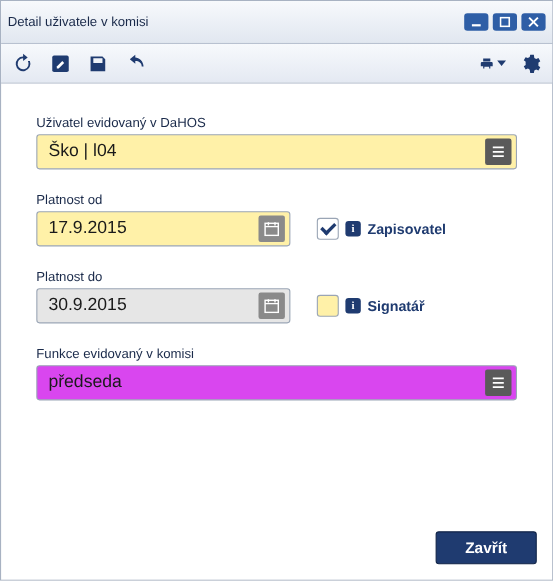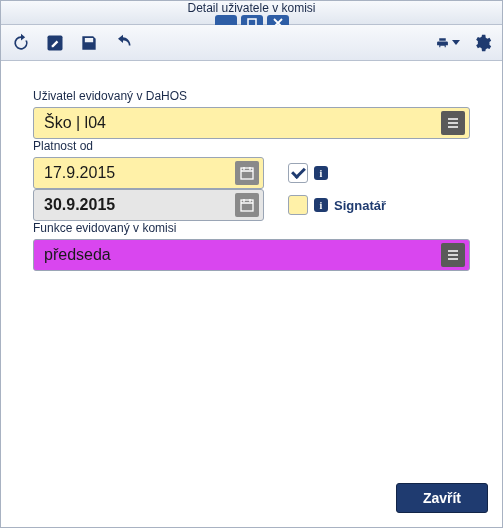--- a/index.html
+++ b/index.html
@@ -14,29 +14,28 @@
   }
   .window {
     width: 503px;
     height: 528px;
     background: #fff;
     border: 1px solid #a8b2c2;
     display: flex;
     flex-direction: column;
   }
   .titlebar {
-    height: 24px;
+    height: 39px;
     background: linear-gradient(to bottom, #f7f9fc, #e1e7f0);
     border-bottom: 1px solid #b8c1d0;
     display: flex;
     align-items: center;
-    padding: 0 20px;
+    padding: 0 6px;
     font-size: 12px;
     color: #1a2a4a;
-    flex-direction: column;
   }
   .titlebar .title-text { flex: 1; }
   .win-btns { display: flex; gap: 4px; }
   .win-btn {
     width: 22px; height: 16px;
     background: #2e5ea6;
     border-radius: 3px;
     display: inline-flex;
     align-items: center;
     justify-content: center;
@@ -73,40 +72,40 @@
     border-left: 4px solid transparent;
     border-right: 4px solid transparent;
     border-top: 5px solid #1f3b70;
     margin-left: 3px;
   }
   .content {
     flex: 1;
     padding: 28px 32px 10px 32px;
     overflow: auto;
   }
-  .field-block { }
+  .field-block { margin-bottom: 20px; }
   .field-label {
     font-size: 12px;
     color: #1a2a4a;
     margin-bottom: 4px;
   }
   .field-row { display: flex; align-items: center; gap: 24px; }
   .text-input {
     height: 32px;
     border: 1px solid #9aa5b5;
     background: #d946ef;
     border-radius: 3px;
     display: flex;
     align-items: center;
     padding: 0 4px 0 10px;
     font-size: 16px;
     color: #1a1a1a;
   }
   .text-input.yellow { background: #fff1a8; }
-  .text-input.gray { background: #e6e6e6; font-weight: bold; }
+  .text-input.gray { background: #e6e6e6; }
   .text-input .value { flex: 1; }
   .side-btn {
     width: 24px; height: 24px;
     background: #5a5a5a;
     border-radius: 2px;
     display: inline-flex;
     align-items: center; justify-content: center;
     cursor: pointer;
     color: #fff;
   }
@@ -254,25 +253,27 @@
           <span class="side-btn cal">
             <svg viewBox="0 0 14 14">
                 <rect x="1" y="2" width="12" height="11" fill="none" stroke="#fff" stroke-width="1.3"></rect>
                 <path stroke="#fff" stroke-width="1.3" d="M1 5h12M4 1v3M10 1v3"></path>
               </svg>
           </span>
         </div>
         <div class="check-wrap">
           <span class="checkbox checked"></span>
           <span class="info-badge">i</span>
+          <span>Zapisovatel</span>
         </div>
       </div>
     </div>
 
     <div class="field-block">
+      <div class="field-label">Platnost do</div>
       <div class="field-row">
         <div class="text-input gray w-date">
           <span class="value">30.9.2015</span>
           <span class="side-btn cal">
             <svg viewBox="0 0 14 14">
                 <rect x="1" y="2" width="12" height="11" fill="none" stroke="#fff" stroke-width="1.3"></rect>
                 <path stroke="#fff" stroke-width="1.3" d="M1 5h12M4 1v3M10 1v3"></path>
               </svg>
           </span>
         </div>

